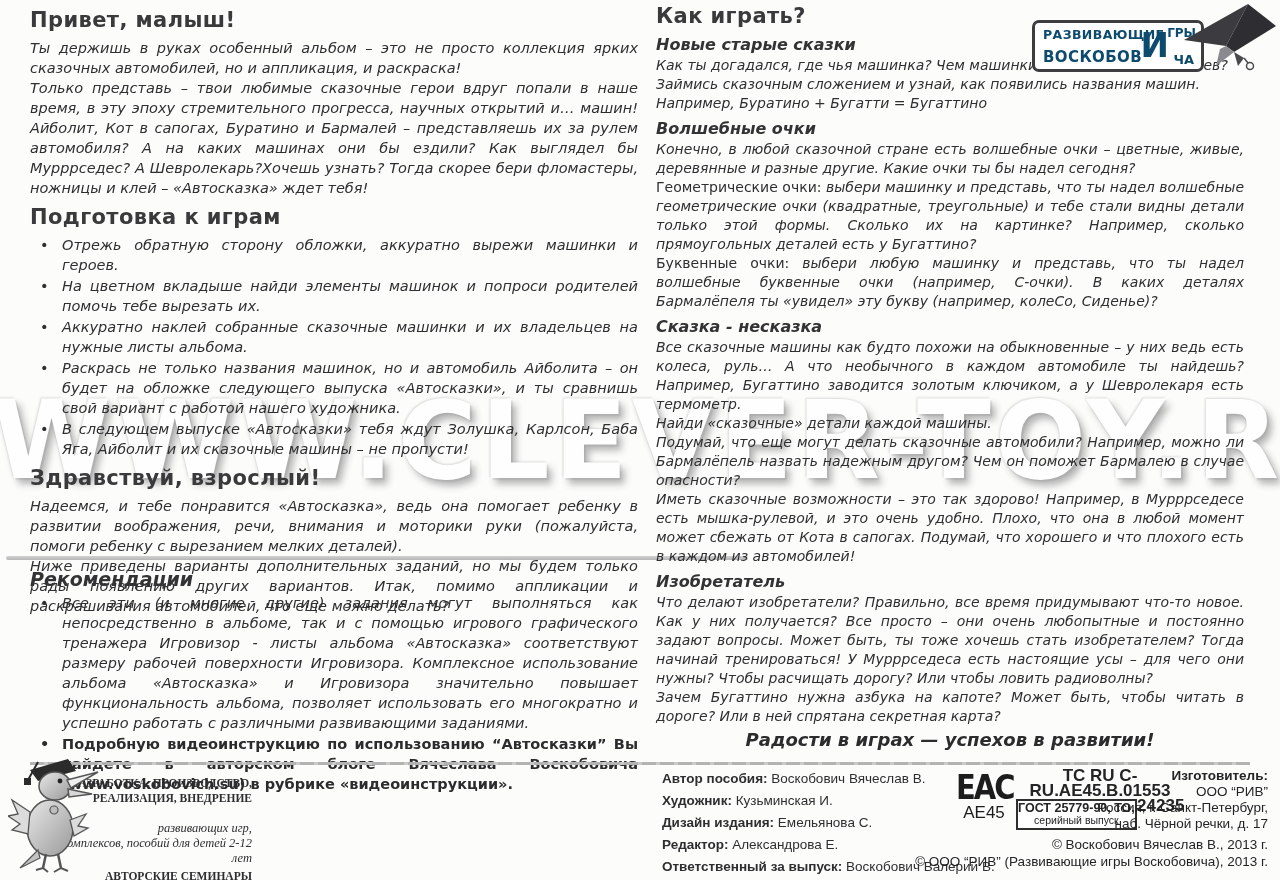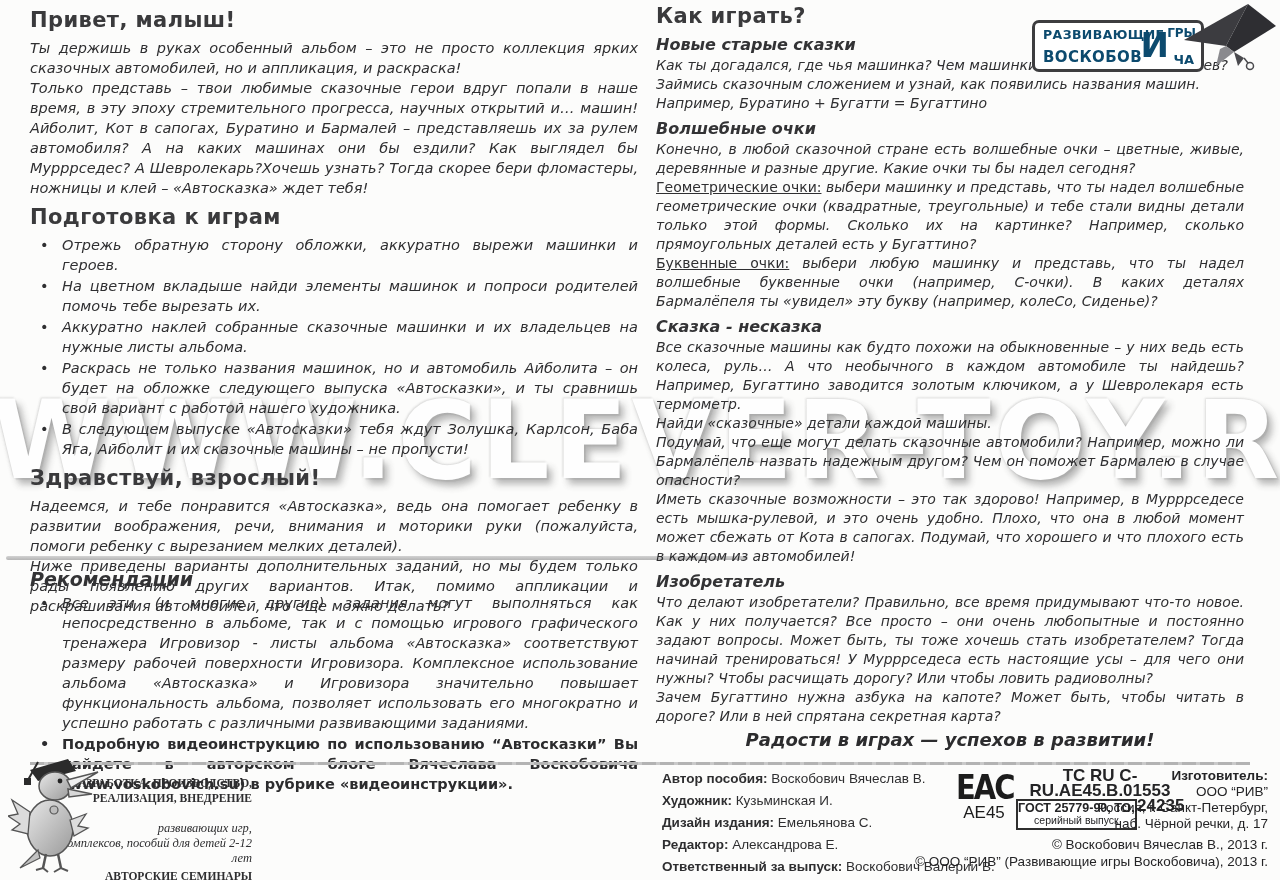--- a/index.html
+++ b/index.html
@@ -18,21 +18,21 @@
   h1.mt{margin-top:7px;}
   .body-txt{font-style:italic;font-size:14.5px;line-height:20px;text-align:justify;}
   .col-right .body-txt{font-size:14px;line-height:19px;}
   p{margin:0;}
   .bullets{margin:2px 0 0;}
   .bullet{position:relative;padding-left:32px;margin:0 0 1px;}
   .bullet::before{content:"•";position:absolute;left:10px;top:0;font-style:normal;}
   .rec-title{font-size:19px;line-height:22px;font-weight:bold;font-style:italic;margin:0 0 3px;color:#333335;}
   .bold-upright{font-style:normal;font-weight:bold;color:#2c2c2e;}
   h3.sub{font-size:16px;line-height:19px;font-style:italic;margin:6px 0 2px;color:#333335;font-weight:bold;}
-  .lead-u{font-style:normal;text-decoration:underline;margin-top:44px;}
+  .lead-u{font-style:normal;margin-top:44px;}
   .closing{font-size:18px;line-height:22px;font-weight:bold;font-style:italic;text-align:center;margin-top:3px;color:#2c2c2e;}
   
   .logo-box{position:absolute;left:1032px;top:20px;width:166px;height:46px;border:3px solid #3d3d3f;
      border-radius:7px;background:#fff;z-index:2;color:#0c4a6e;}
   .logo-w1{position:absolute;top:4px;left:8px;font-size:12.5px;font-weight:bold;letter-spacing:.4px;}
   .logo-grn{position:absolute;top:3px;right:5px;font-size:12px;font-weight:bold;}
   .logo-big{position:absolute;top:1px;right:32px;font-size:34px;line-height:42px;font-weight:bold;}
   .logo-w2{position:absolute;bottom:3px;left:8px;font-size:15px;font-weight:bold;letter-spacing:.4px;}
   .logo-cha{position:absolute;bottom:2px;right:7px;font-size:13px;font-weight:bold;}
   .plane{position:absolute;left:1182px;top:0px;z-index:2;}

